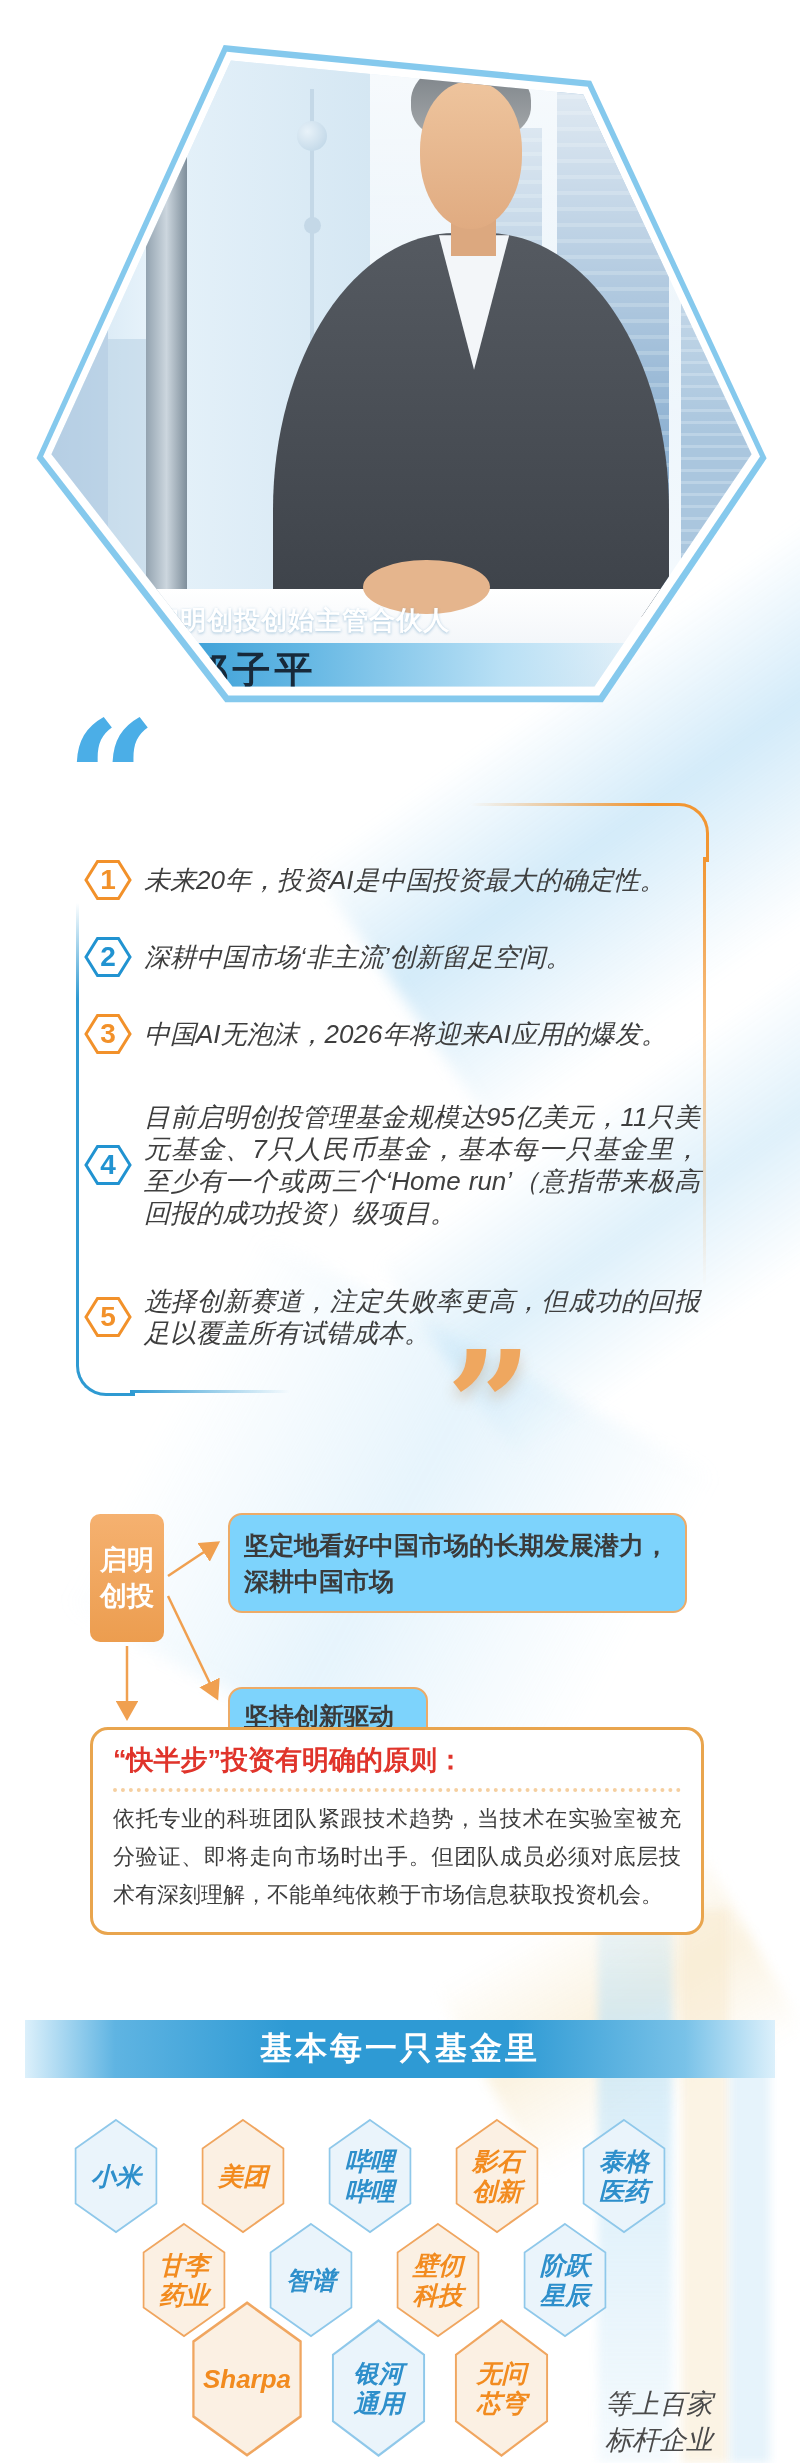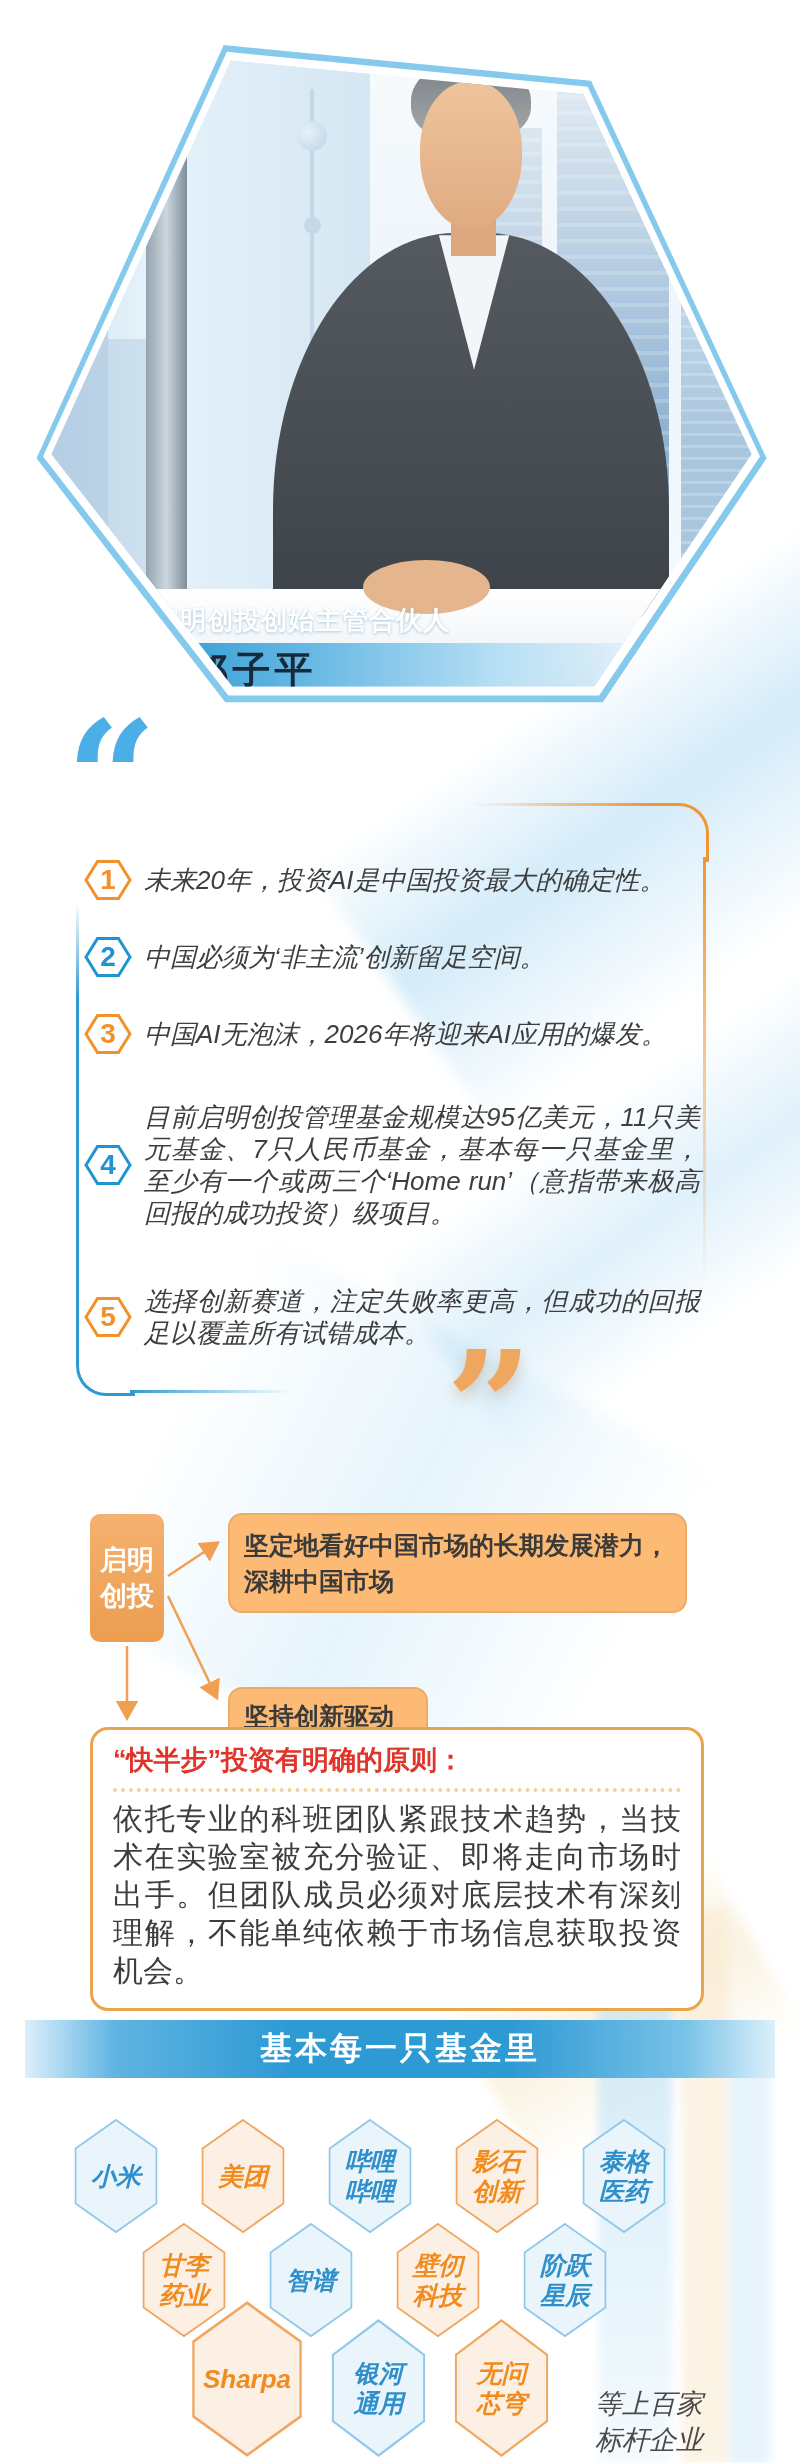--- a/index.html
+++ b/index.html
@@ -89,52 +89,52 @@
   .qnum{position:absolute;inset:0;display:flex;align-items:center;justify-content:center;
         font-size:28px;font-weight:bold;color:currentColor;}
   .qpoint.c-orange .qhex{color:#F2912A;}
   .qpoint.c-blue .qhex{color:#2193D1;}
   .qtext{margin:0;font-size:26px;line-height:32px;color:#3e3e3e;text-align:justify;width:556px;font-style:italic;}
 
   
   .flow-root{position:absolute;left:90px;top:1514px;width:74px;height:128px;border-radius:10px;
         background:linear-gradient(180deg,#F5B170,#EC9D4F);color:#fff;font-weight:bold;font-size:27px;
         line-height:36px;display:flex;align-items:center;justify-content:center;text-align:center;}
-  .flow-box{position:absolute;background:#fdba74;border:2.5px solid #EDAB67;border-radius:14px;
+  .flow-box{position:absolute;background:#7dd3fc;border:2.5px solid #EDAB67;border-radius:14px;
         font-size:25px;line-height:36px;font-weight:bold;color:#3a3a3a;}
   .flow-a{left:228px;top:1513px;width:427px;padding:12px 14px;}
   .flow-b{left:228px;top:1687px;width:168px;padding:9px 14px;text-decoration:underline;}
   .flow-arrows{position:absolute;left:0;top:1500px;width:800px;height:240px;}
 
   
   .principle{position:absolute;left:90px;top:1727px;width:568px;background:#fff;
         border:3px solid #E9A54E;border-radius:18px;padding:12px 20px 18px;}
   .principle h3{margin:0;font-size:27px;font-weight:bold;color:#E0342B;}
   .principle .dots{border-top:4px dotted #F5CFA0;margin:10px 0 8px;}
-  .principle p{margin:0;font-size:30px;line-height:38px;color:#3e3e3e;text-align:justify;}
+  .principle p{margin:0;font-size:22px;line-height:38px;color:#3e3e3e;text-align:justify;}
 
   
   .banner{position:absolute;left:25px;top:2020px;width:750px;height:58px;display:flex;align-items:center;justify-content:center;
         background:linear-gradient(90deg,#dcf0fb 0%,#5fb4e2 12%,#2e9ad4 35%,#2e9ad4 65%,#79c2e8 88%,#dcf0fb 100%);}
   .banner span{color:#fff;font-size:32px;font-weight:bold;letter-spacing:3px;}
   .prow{position:absolute;display:flex;align-items:flex-end;font-style:italic;}
   .prow-0{left:73px;top:2118px;gap:41px;}
   .prow-1{left:141px;top:2222px;gap:41px;}
   .prow-2{left:190px;top:2300px;gap:26px;}
   .chip{position:relative;width:86px;height:116px;flex:none;display:flex;align-items:center;justify-content:center;}
   .chip svg{position:absolute;inset:0;width:100%;height:100%;}
   .chip.c-blue polygon{fill:#EAF4FB;stroke:#8FC8EA;stroke-width:2;}
   .chip.c-orange polygon{fill:#FBF0E3;stroke:#F0A660;stroke-width:2;}
   .chip-label{position:relative;font-weight:bold;font-size:25px;line-height:30px;text-align:center;}
   .chip.c-blue .chip-label{color:#2E8FCB;}
   .chip.c-orange .chip-label{color:#F28B1F;}
   .prow-2 .chip{width:97px;height:140px;margin-top:13px;}
   .prow-2 .chip.idx-0{width:114px;height:158px;margin-top:0;}
   .prow-2 .chip.idx-0 .chip-label{font-size:26px;}
-  .port-suffix{margin-left:19px;margin-top:42px;font-size:27px;line-height:36px;color:#4a4a4a;}
+  .port-suffix{margin-left:29px;margin-top:42px;font-size:27px;line-height:36px;color:#4a4a4a;}
 </style>
 </head>
 <body>
 
 <div class="page">
 
   <div class="layer">
     <div class="streak s1"></div>
     <div class="streak s2"></div>
     <div class="streak s3"></div>
@@ -191,21 +191,21 @@
       </span>
       <p class="qtext">未来20年，投资AI是中国投资最大的确定性。</p>
     </div>
     <div class="qpoint idx-1 c-blue">
       <span class="qhex">
         <svg viewBox="0 0 48 42" aria-hidden="true">
           <polygon points="2,21 13.5,2.5 34.5,2.5 46,21 34.5,39.5 13.5,39.5"></polygon>
         </svg>
         <b class="qnum">2</b>
       </span>
-      <p class="qtext">中国必须为‘非主流’创新留足空间。</p>
+      <p class="qtext">深耕中国市场‘非主流’创新留足空间。</p>
     </div>
     <div class="qpoint idx-2 c-orange">
       <span class="qhex">
         <svg viewBox="0 0 48 42" aria-hidden="true">
           <polygon points="2,21 13.5,2.5 34.5,2.5 46,21 34.5,39.5 13.5,39.5"></polygon>
         </svg>
         <b class="qnum">3</b>
       </span>
       <p class="qtext">中国AI无泡沫，2026年将迎来AI应用的爆发。</p>
     </div>

